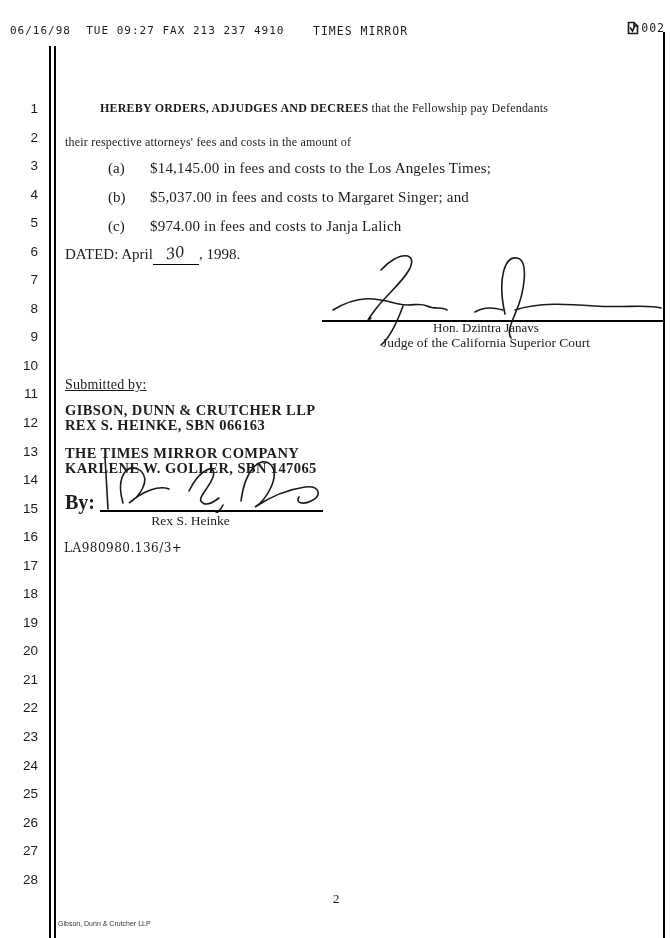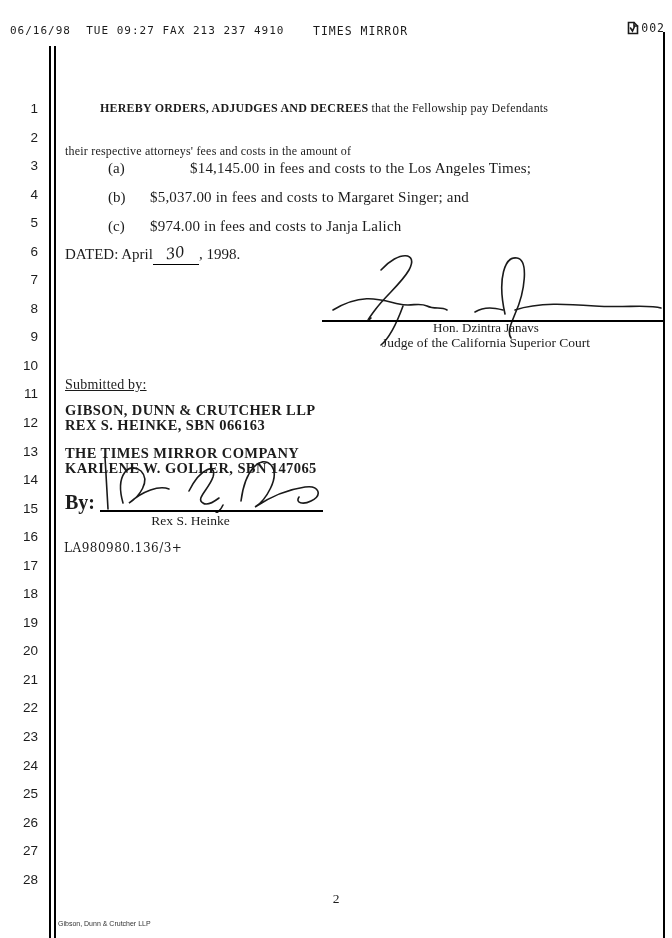--- a/index.html
+++ b/index.html
@@ -110,24 +110,24 @@
     <div>24</div>
     <div>25</div>
     <div>26</div>
     <div>27</div>
     <div>28</div>
   </div>
 
   <div class="t" style="left:100px; top:101px;">
     <span class="bold">HEREBY ORDERS, ADJUDGES AND DECREES</span><span> that the Fellowship pay Defendants</span>
   </div>
-  <div class="t" style="left:65px; top:144px;">their respective attorneys' fees and costs in the amount of</div>
+  <div class="t" style="left:65px; top:135px;">their respective attorneys' fees and costs in the amount of</div>
 
   <div class="item-label" style="left:108px; top:160px;">(a)</div>
-  <div class="item-text" style="left:150px; top:160px;margin-left:40px;">$14,145.00 in fees and costs to the Los Angeles Times;</div>
+  <div class="item-text" style="left:150px; top:160px;">$14,145.00 in fees and costs to the Los Angeles Times;</div>
   <div class="item-label" style="left:108px; top:189px;">(b)</div>
   <div class="item-text" style="left:150px; top:189px;">$5,037.00 in fees and costs to Margaret Singer; and</div>
   <div class="item-label" style="left:108px; top:218px;">(c)</div>
   <div class="item-text" style="left:150px; top:218px;">$974.00 in fees and costs to Janja Lalich</div>
 
   <div class="dated-line">
     <span>DATED:  April</span><span class="dated-day"><span>30</span></span><span>, 1998.</span>
   </div>
 
   <div class="judge-sig">

